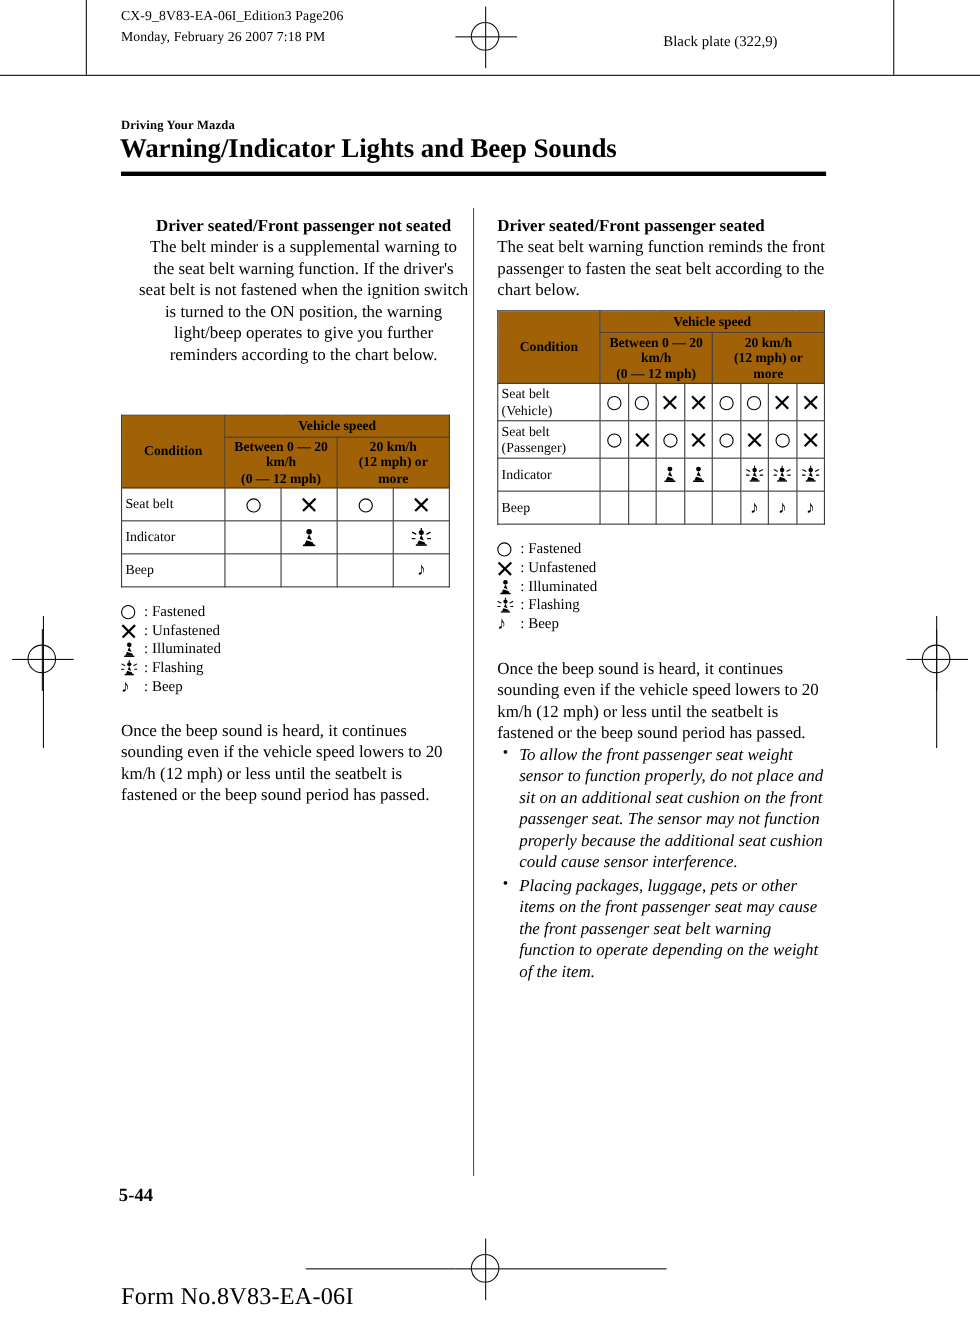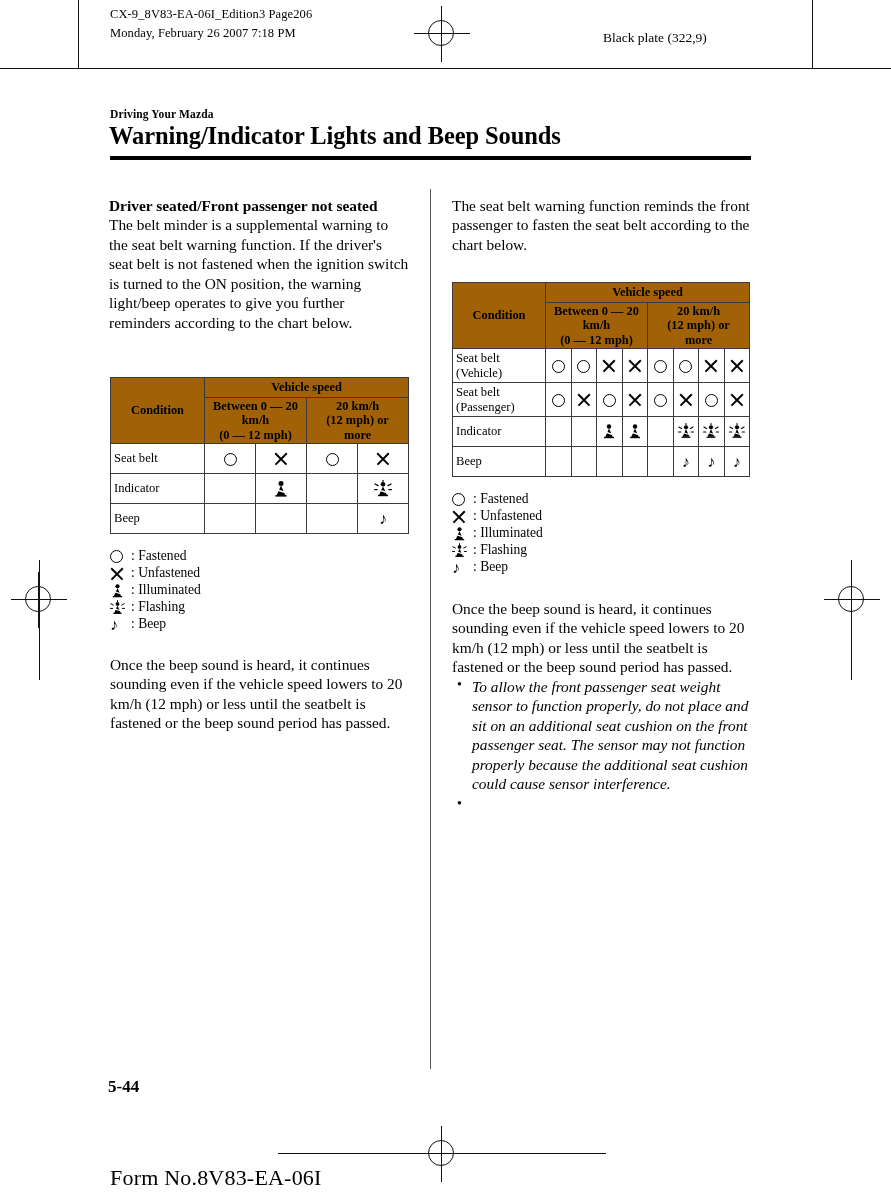--- a/index.html
+++ b/index.html
@@ -102,21 +102,21 @@
   }
 
   
   .col {
     position: absolute;
     top: 196px;
     width: 300px;
     font-size: 15.4px;
     line-height: 1.265;
   }
-  .col-left  { left: 109px; }
+  .col-left  { left: 126px; text-align: center; }
   .col-right { left: 452px; }
 
   .col-divider {
     position: absolute;
     left: 430px;
     top: 189px;
     width: 1px;
     height: 880px;
     background: #555;
   }
@@ -450,20 +450,21 @@
           <span class="sym sym-note">♪</span>
         </span>
       <span class="ltxt">: Beep</span>
     </div>
   </div>
 
   <p class="body gap-para" style="margin-top:22px;">Once the beep sound is heard, it continues sounding even if the vehicle speed lowers to 20 km/h (12 mph) or less until the seatbelt is fastened or the beep sound period has passed.</p>
 </div>
 
 <div class="col col-right">
+  <h3 class="sub">Driver seated/Front passenger seated</h3>
   <p class="body">The seat belt warning function reminds the front passenger to fasten the seat belt according to the chart below.</p>
 </div>
 
 <div class="tbl-right">
   <table class="chart">
     <colgroup>
       <col style="width:93px">
       <col style="width:25.5px">
         <col style="width:25.5px">
         <col style="width:25.5px">
@@ -663,18 +664,19 @@
 
   <p class="body" style="margin-top:23px;">Once the beep sound is heard, it continues sounding even if the vehicle speed lowers to 20 km/h (12 mph) or less until the seatbelt is fastened or the beep sound period has passed.</p>
 
   <ul class="note-list">
     <li>
       <span class="bullet">•</span>
       <span>To allow the front passenger seat weight sensor to function properly, do not place and sit on an additional seat cushion on the front passenger seat. The sensor may not function properly because the additional seat cushion could cause sensor interference.</span>
     </li>
     <li>
       <span class="bullet">•</span>
+      <span>Placing packages, luggage, pets or other items on the front passenger seat may cause the front passenger seat belt warning function to operate depending on the weight of the item.</span>
     </li>
   </ul>
 </div>
 
 <div class="page-no">5-44</div>
 <div class="form-no">Form No.8V83-EA-06I</div>
 
 </body></html>

